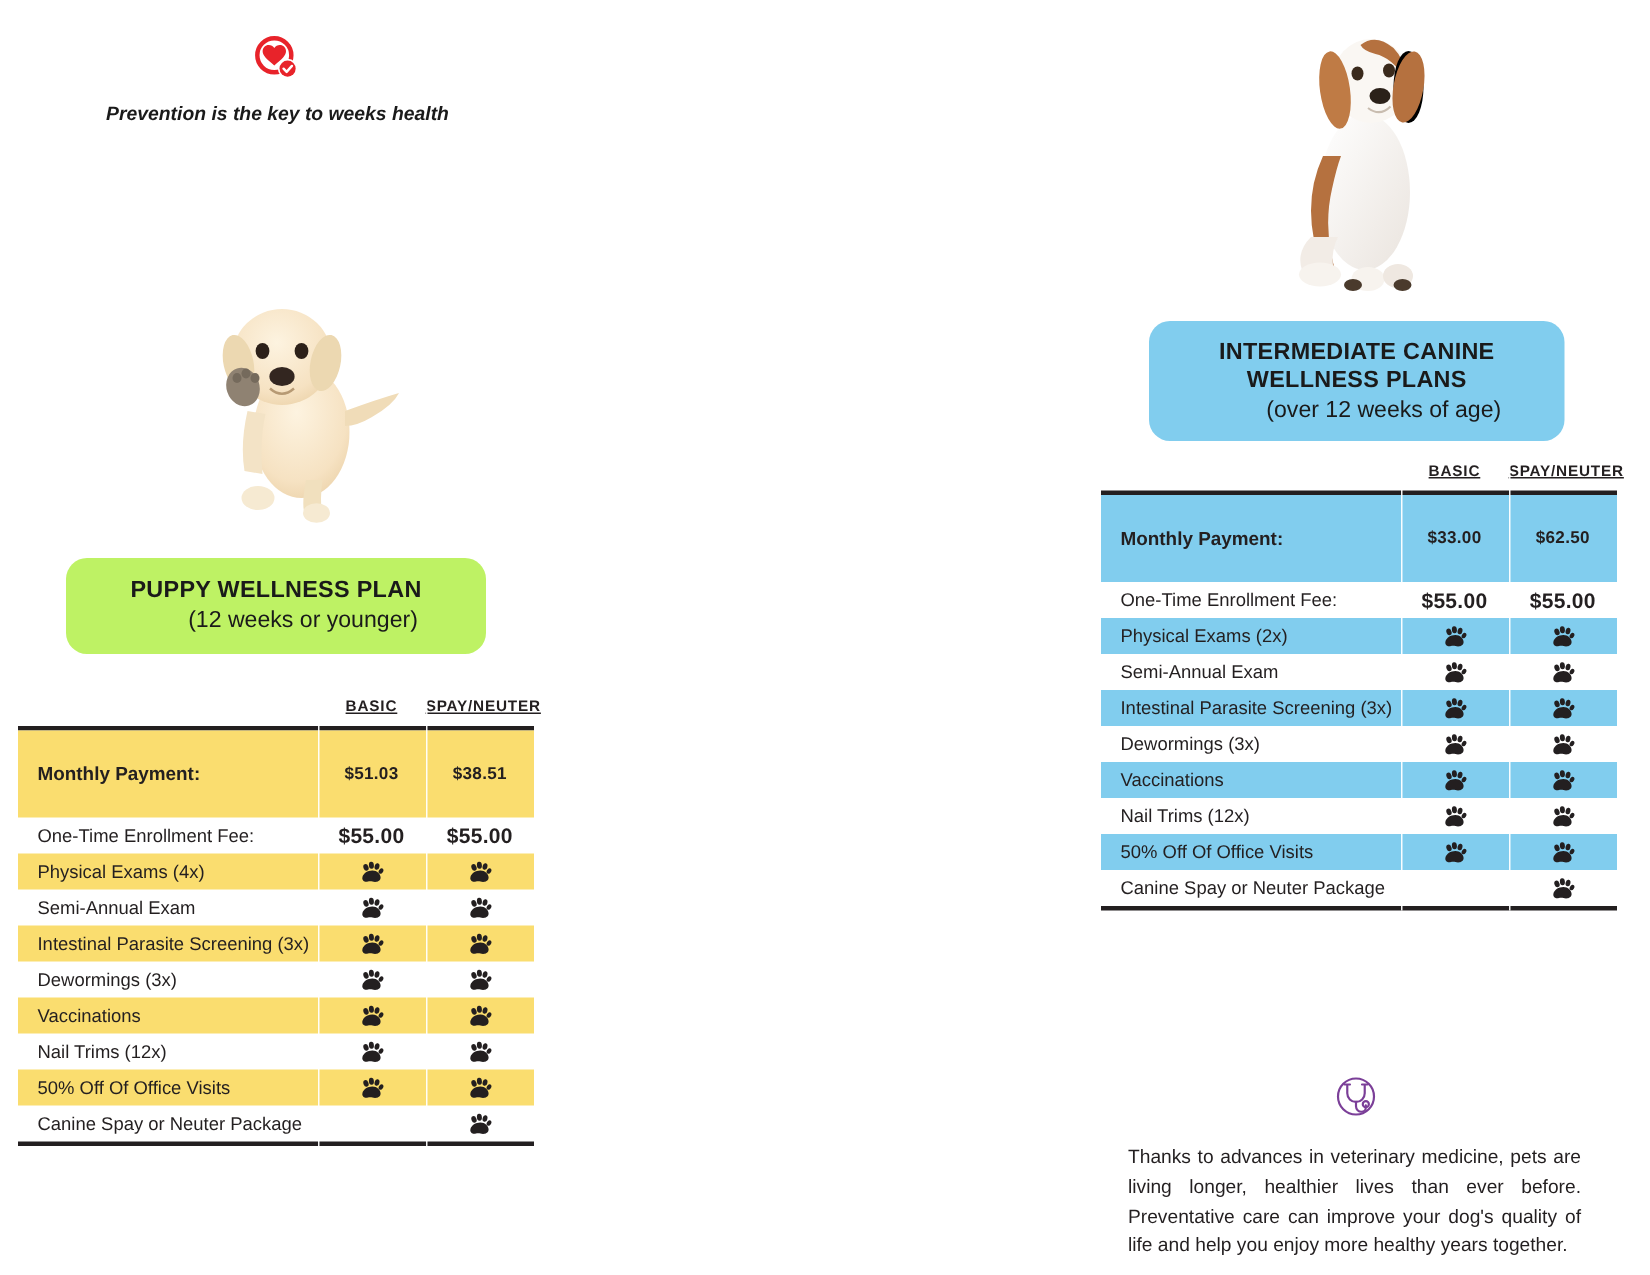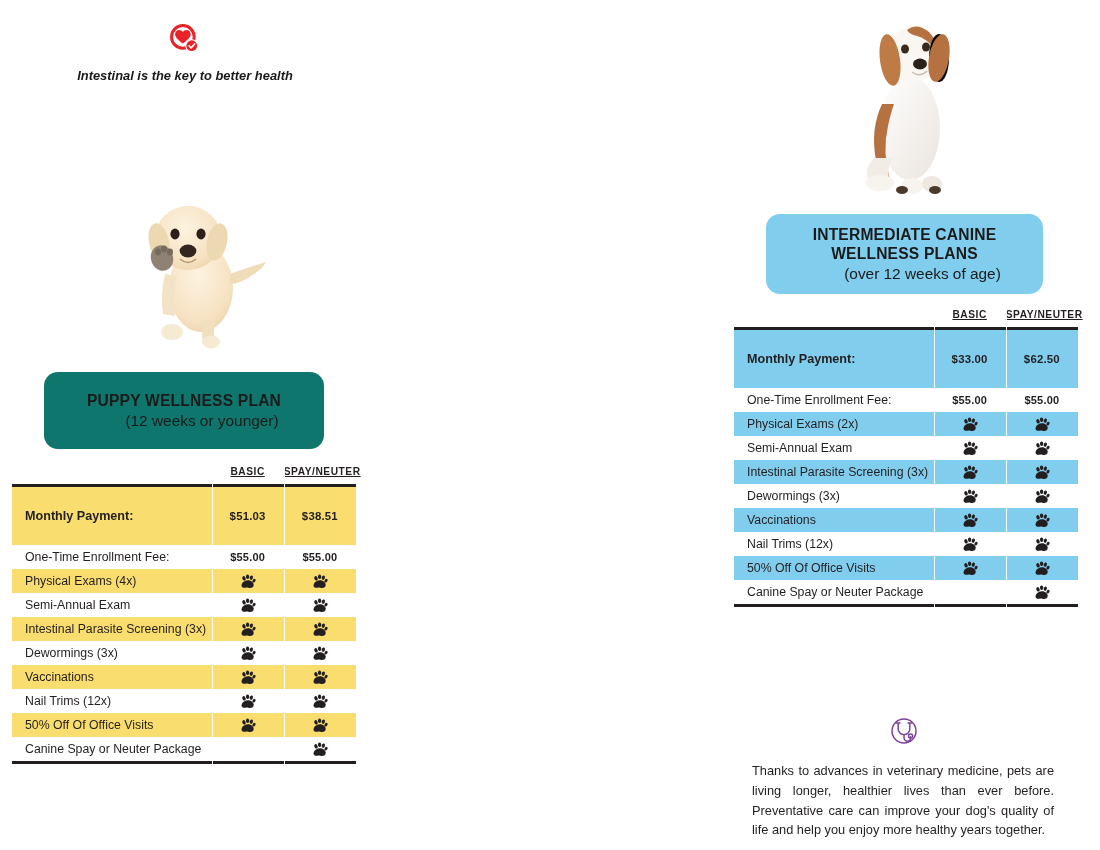--- a/index.html
+++ b/index.html
@@ -38,21 +38,21 @@
   .pill {
     position: absolute; border-radius: 14px; text-align: center;
     display:flex; flex-direction:column; justify-content:center;
     color:#1a1a1a;
   }
   .pill .l1, .pill .l2 {
     font-weight: 800; font-size: 15.6px; letter-spacing: .2px; line-height: 1.26;
   }
   .pill .sub { font-weight: 400; font-size: 15.4px; line-height: 1.26; padding-left: 36px; }
 
-  .pill-puppy { left: 44px;  top: 372px; width: 280px; height: 77px;  background: #0f766e; }
+  .pill-puppy { left: 44px;  top: 372px; width: 280px; height: 64px;  background: #bef264; }
   .pill-inter { left: 414px; top: 214px; width: 277px; height: 80px;  background: #81cdee; }
 
   
   .plan-table { position: absolute; }
   .plan-table table { border-collapse: collapse; width: 100%; table-layout: fixed; }
 
   .colhead th {
     font-size: 10.2px; font-weight: 800; letter-spacing: .55px;
     color: #231f20; padding: 0 0 7px 0; text-align: center; vertical-align: bottom;
     background: transparent;
@@ -60,21 +60,21 @@
   }
   .colhead th.lbl { text-align:left; }
 
   .rule-top td { padding:0; height:3px; background:#231f20; }
   .rule-bot td { padding:0; height:3px; background:#231f20; }
 
   tr.row td {
     font-size: 12.3px; color:#231f20; height: 24px; vertical-align: middle;
   }
   tr.row td.lbl { text-align:left; padding-left: 13px; }
-  tr.row td.val { text-align:center; font-size: 11px; font-weight: 800; letter-spacing:.2px;}
+  tr.row td.val { text-align:center; font-size: 14px; font-weight: 800; letter-spacing:.2px;}
   tr.row td.paw { text-align:center; }
 
   tr.row-pay td { height: 58px; font-weight: 800; }
   tr.row-pay td.lbl { font-size: 12.6px; }
   tr.row-pay td.val { font-size: 11.4px; }
 
   .divline { position:absolute; top:0; bottom:0; width:1px; background:#ffffff; opacity:.95; }
 
   
   .t-puppy tr.tint td { background: #fadd6f; }
@@ -102,21 +102,21 @@
       <svg viewBox="0 0 48 48" width="34" height="34">
         <circle cx="21" cy="21" r="16" fill="none" stroke="#e8232a" stroke-width="4.2"></circle>
         <path d="M21 30.5 C13.5 24.5 10 21 10 17.2 C10 13.7 12.6 11.2 15.8 11.2 C17.9 11.2 19.9 12.3 21 14 C22.1 12.3 24.1 11.2 26.2 11.2 C29.4 11.2 32 13.7 32 17.2 C32 21 28.5 24.5 21 30.5 Z" fill="#e8232a"></path>
         <circle cx="33.5" cy="33.5" r="9.2" fill="#ffffff"></circle>
         <circle cx="33.5" cy="33.5" r="7.6" fill="#e8232a"></circle>
         <path d="M29.7 33.6 l2.9 3.0 l5.0 -5.6" fill="none" stroke="#ffffff" stroke-width="2.3" stroke-linecap="round" stroke-linejoin="round"></path>
       </svg>
     </div>
 
     <div class="intro-text">
-      <span class="intro-title">Intestinal is the key to better health</span>
+      <span class="intro-title">Prevention is the key to weeks health</span>
     </div>
 
     <div class="photo ph-puppy">
       <svg viewBox="0 0 150 158" width="150" height="158">
         <defs>
           <radialGradient id="pupBody" cx="45%" cy="35%" r="75%">
             <stop offset="0%" stop-color="#fdf3e0"></stop>
               <stop offset="70%" stop-color="#f6e2c2"></stop>
               <stop offset="100%" stop-color="#ead0a6"></stop>
           </radialGradient>

